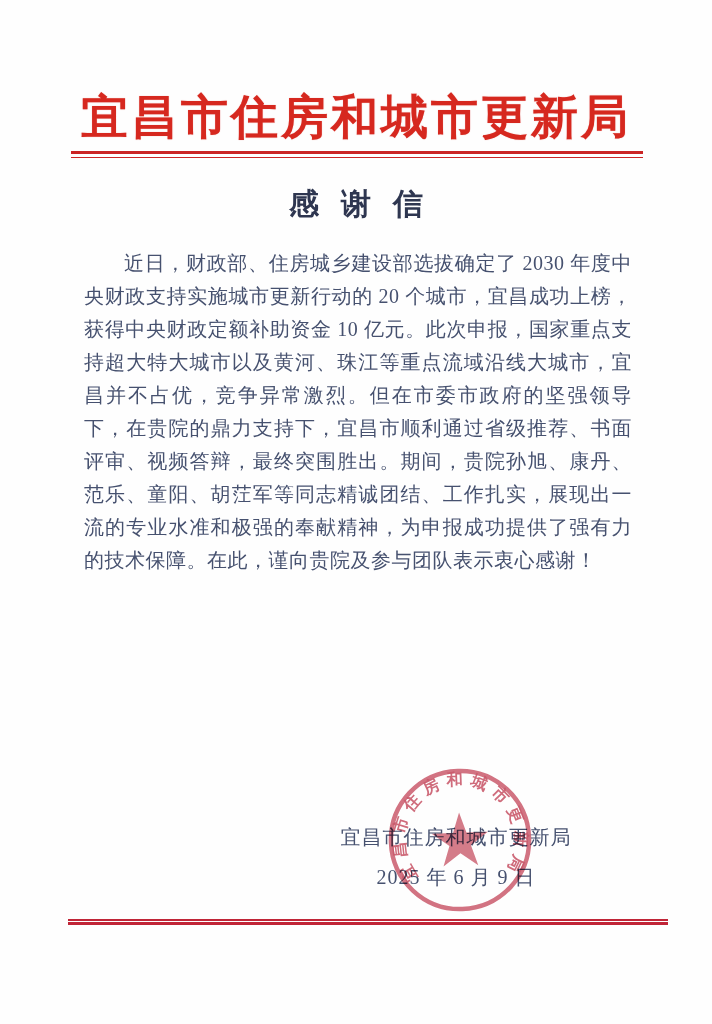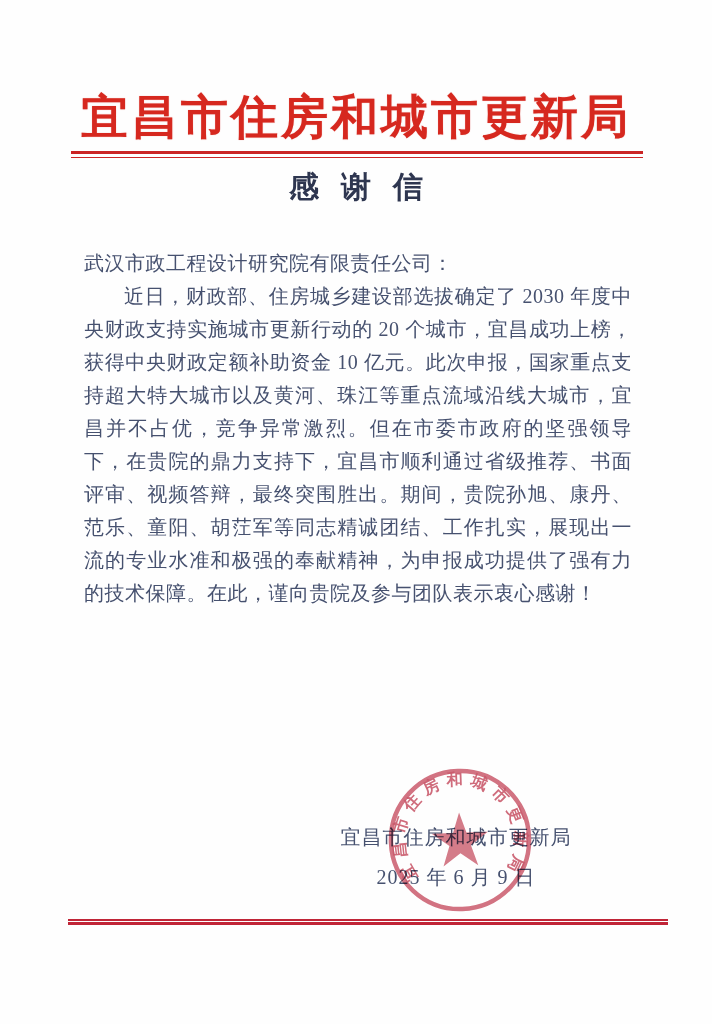--- a/index.html
+++ b/index.html
@@ -28,21 +28,21 @@
   }
   .rule-header {
     position: absolute;
     top: 151px; left: 71px; width: 572px;
   }
   .rule-header .thick { height: 3px; background: #cb2424; }
   .rule-header .thin  { height: 1.5px; background: #cb2424; margin-top: 2.5px; }
   
   .letter-title {
     position: absolute;
-    top: 167px; left: 0; right: 0;
+    top: 184px; left: 0; right: 0;
     text-align: center;
     font-size: 30px;
     font-weight: 700;
     color: #2e3650;
     letter-spacing: 22px;
     text-indent: 22px; 
     white-space: nowrap;
   }
   
   .body-block {
@@ -103,21 +103,20 @@
   <div class="letterhead-title">宜昌市住房和城市更新局</div>
 
   <div class="rule-header">
     <div class="thick"></div>
     <div class="thin"></div>
   </div>
 
   <div class="letter-title">感谢信</div>
 
   <div class="body-block">
-    <p class="salutation">武汉市政工程设计研究院有限责任公司：</p>
     <p class="para">近日，财政部、住房城乡建设部选拔确定了 2030 年度中央财政支持实施城市更新行动的 20 个城市，宜昌成功上榜，获得中央财政定额补助资金 10 亿元。此次申报，国家重点支持超大特大城市以及黄河、珠江等重点流域沿线大城市，宜昌并不占优，竞争异常激烈。但在市委市政府的坚强领导下，在贵院的鼎力支持下，宜昌市顺利通过省级推荐、书面评审、视频答辩，最终突围胜出。期间，贵院孙旭、康丹、范乐、童阳、胡茳军等同志精诚团结、工作扎实，展现出一流的专业水准和极强的奉献精神，为申报成功提供了强有力的技术保障。在此，谨向贵院及参与团队表示衷心感谢！</p>
   </div>
 
   <div class="closing">
     <div class="signature">宜昌市住房和城市更新局</div>
     <div class="date">2025 年 6 月 9 日</div>
   </div>
 
   <svg class="seal" viewBox="0 0 152 152" xmlns="http://www.w3.org/2000/svg">
     <circle cx="76" cy="76" r="70" fill="none" stroke="#c4485c" stroke-width="4.5" stroke-opacity="0.85"></circle>

